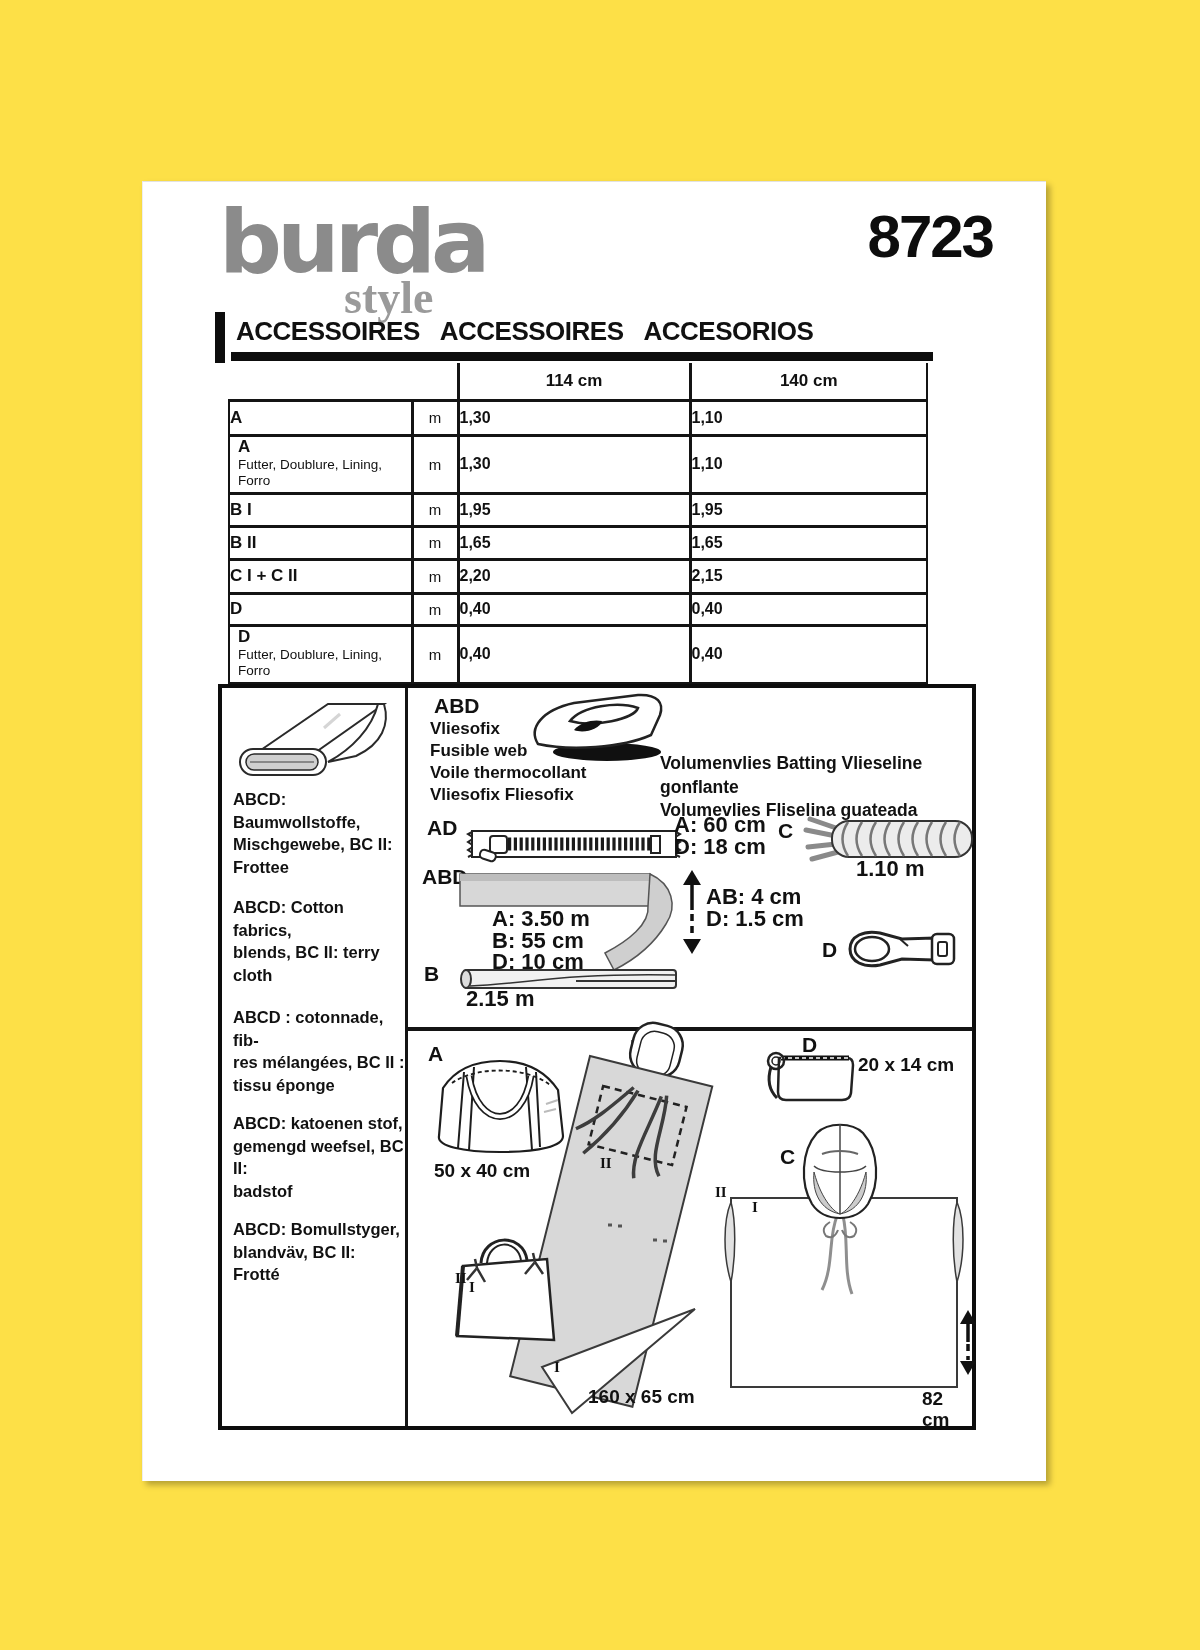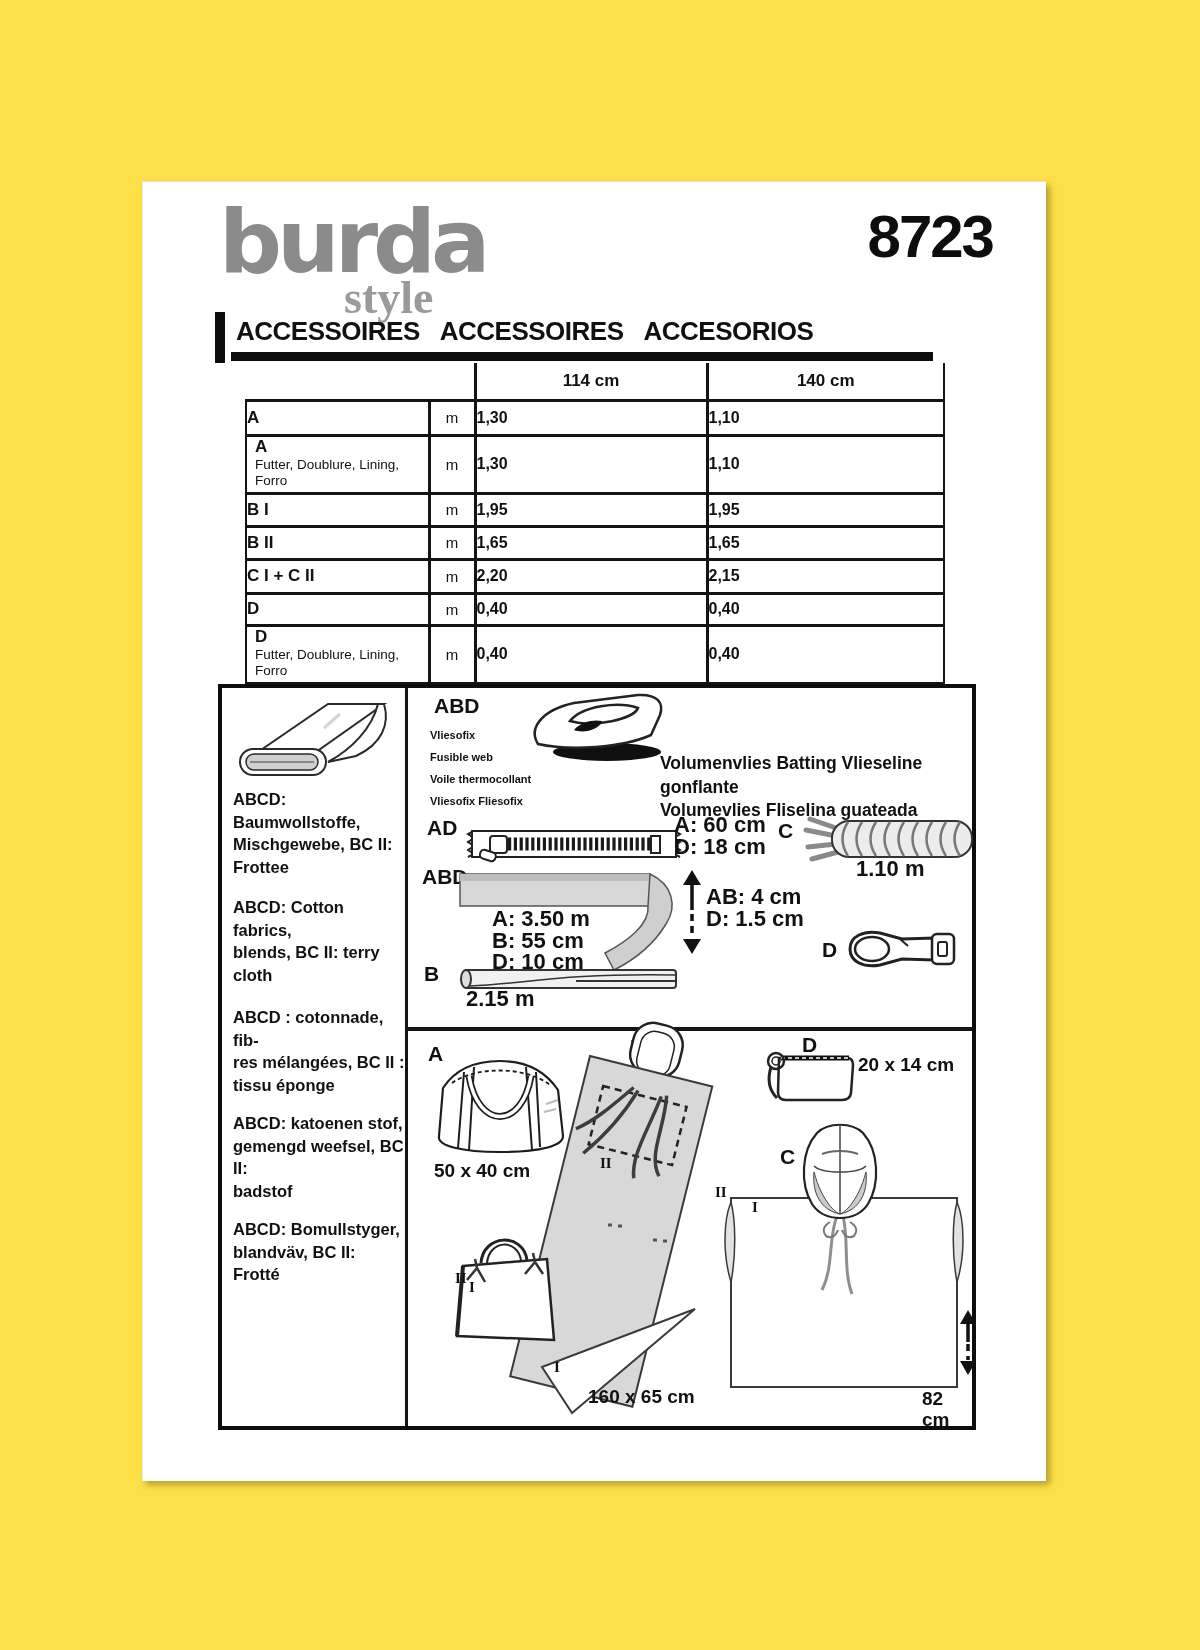--- a/index.html
+++ b/index.html
@@ -20,21 +20,21 @@
   .pattern-number{left:716px;top:24px;width:134px;text-align:right;font-weight:bold;
                   font-size:60px;letter-spacing:-2px;color:#0d0d0d;line-height:62px;}
 
   
   .heading-bar{left:72px;top:130px;width:10px;height:51px;background:#0d0d0d;}
   .heading{left:93px;top:134px;font-weight:bold;font-size:26px;letter-spacing:-0.5px;white-space:nowrap;}
   .heading span{margin-right:20px;}
   .top-rule{left:88px;top:170px;width:702px;height:9px;background:#0d0d0d;}
 
   
-  .table-wrap{left:102px;top:181px;width:800px;}
+  .table-wrap{left:85px;top:181px;width:800px;}
   table.yd{border-collapse:collapse;table-layout:fixed;width:698px;}
   table.yd td{padding:0;vertical-align:middle;}
   .bb{border-bottom:3px solid #141414;}
   .bl3{border-left:3px solid #141414;}
   .bl2{border-left:2px solid #141414;}
   .br2{border-right:2px solid #141414;}
   .t-hdr{text-align:center;font-weight:bold;font-size:17px;}
   .t-label{font-weight:bold;font-size:17px;padding-left:8px;}
   .t-sub{font-weight:normal;font-size:13.5px;line-height:16px;padding-left:8px;padding-bottom:3px;}
   .t-unit{text-align:center;font-size:15px;}
@@ -163,21 +163,21 @@
     <div class="abs fabric-text ml" style="top:530px">ABCD: Bomullstyger,
 blandväv, BC II: Frotté</div>
 
     <div class="abs n-label" style="left:212px;top:8px">ABD</div>
     <svg class="abs" style="left:300px;top:0px" width="155" height="80" viewBox="0 0 155 80">
       <ellipse cx="85" cy="64" rx="54" ry="9" fill="#101010"></ellipse>
       <path d="M16,56 C6,40 20,22 52,15 L116,7 C136,6 142,15 138,27 L129,47 C100,60 48,63 16,56 Z" fill="#fff" stroke="#222" stroke-width="2.5"></path>
       <path d="M48,33 C60,18 96,13 116,20 C112,31 72,40 48,33 Z" fill="#fff" stroke="#222" stroke-width="2.5"></path>
       <path d="M52,42 C58,34 72,31 80,33 C78,41 62,46 52,42 Z" fill="#111"></path>
     </svg>
-    <div class="abs n-label ml" style="left:208px;top:36px;line-height:22px;font-size:11px">Vliesofix
+    <div class="abs n-label ml" style="left:208px;top:30px;line-height:22px;font-size:17px">Vliesofix
 Fusible web
 Voile thermocollant
 Vliesofix Fliesofix</div>
     <div class="abs ml b" style="left:438px;top:64px;width:330px;font-size:17.5px;line-height:23.5px">Volumenvlies Batting Vlieseline gonflante
 Volumevlies Fliselina guateada</div>
 
     <div class="abs n-label" style="left:205px;top:130px">AD</div>
     <svg class="abs" style="left:238px;top:133px" width="228" height="46" viewBox="0 0 228 46">
       <polyline points="14,10 8,13 14,17 8,21 14,25 8,29 14,33 8,36" fill="none" stroke="#222" stroke-width="2"></polyline>
       <polyline points="214,10 220,13 214,17 220,21 214,25 220,29 214,33 220,36" fill="none" stroke="#222" stroke-width="2"></polyline>

